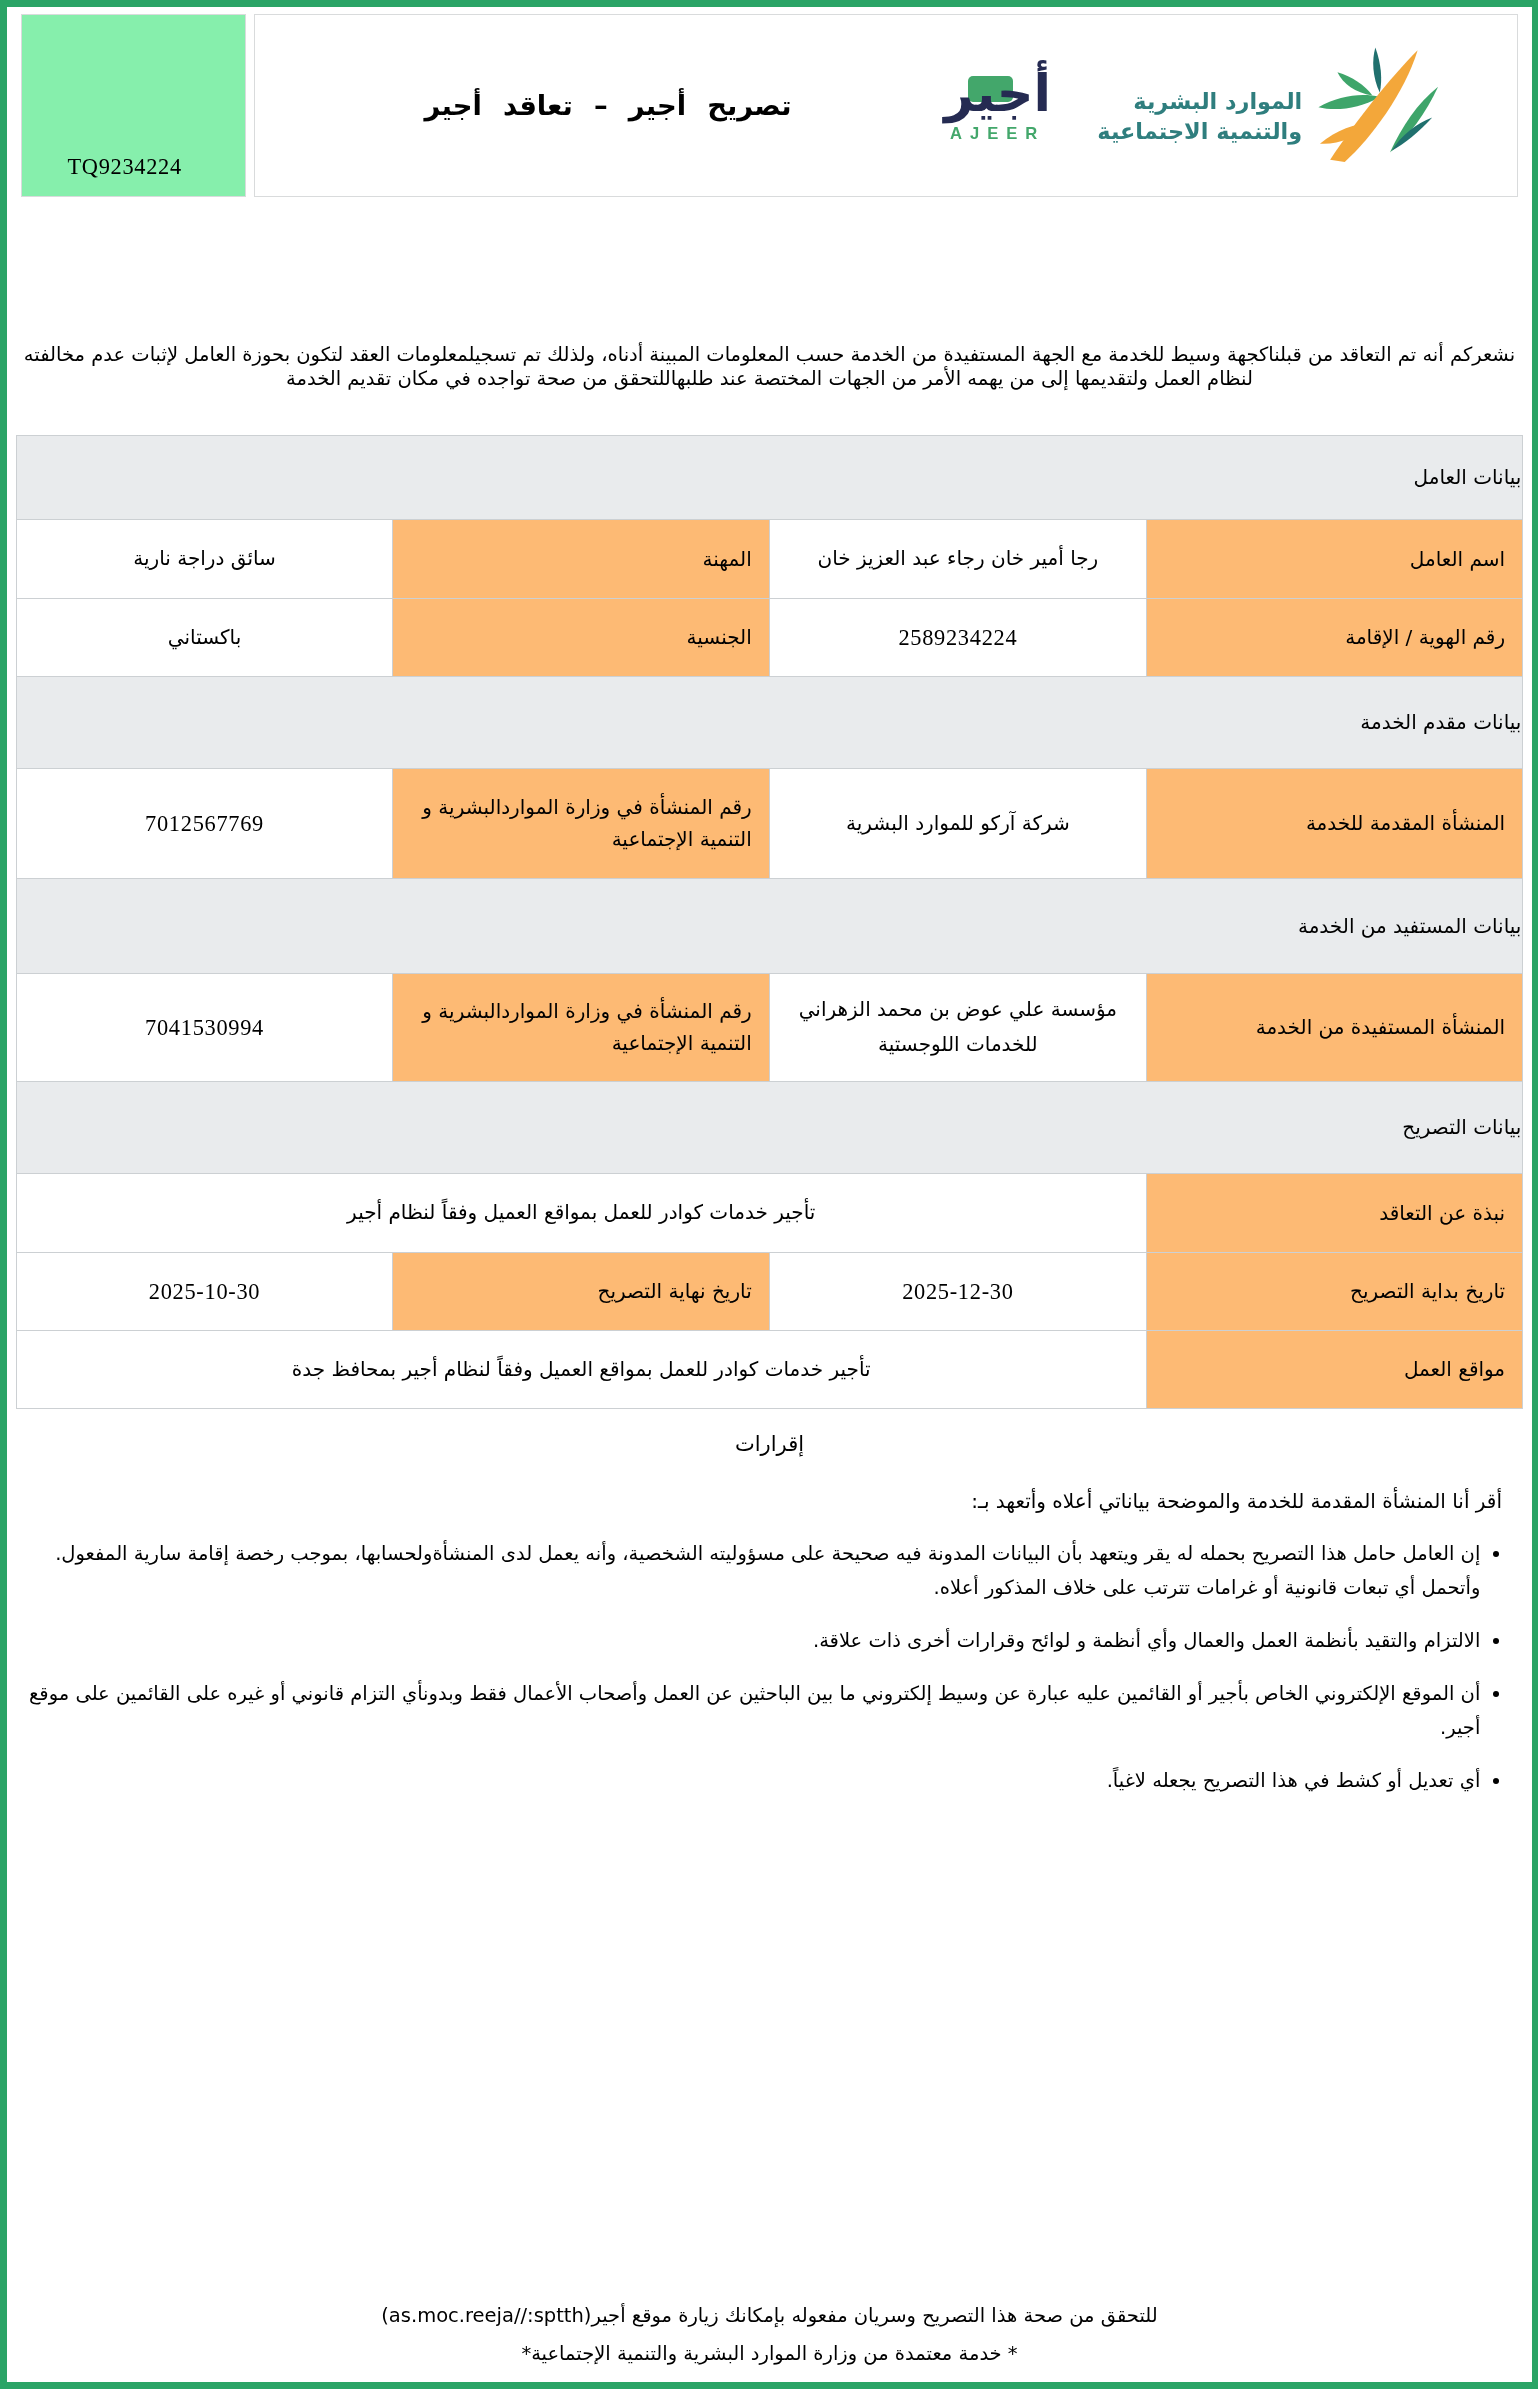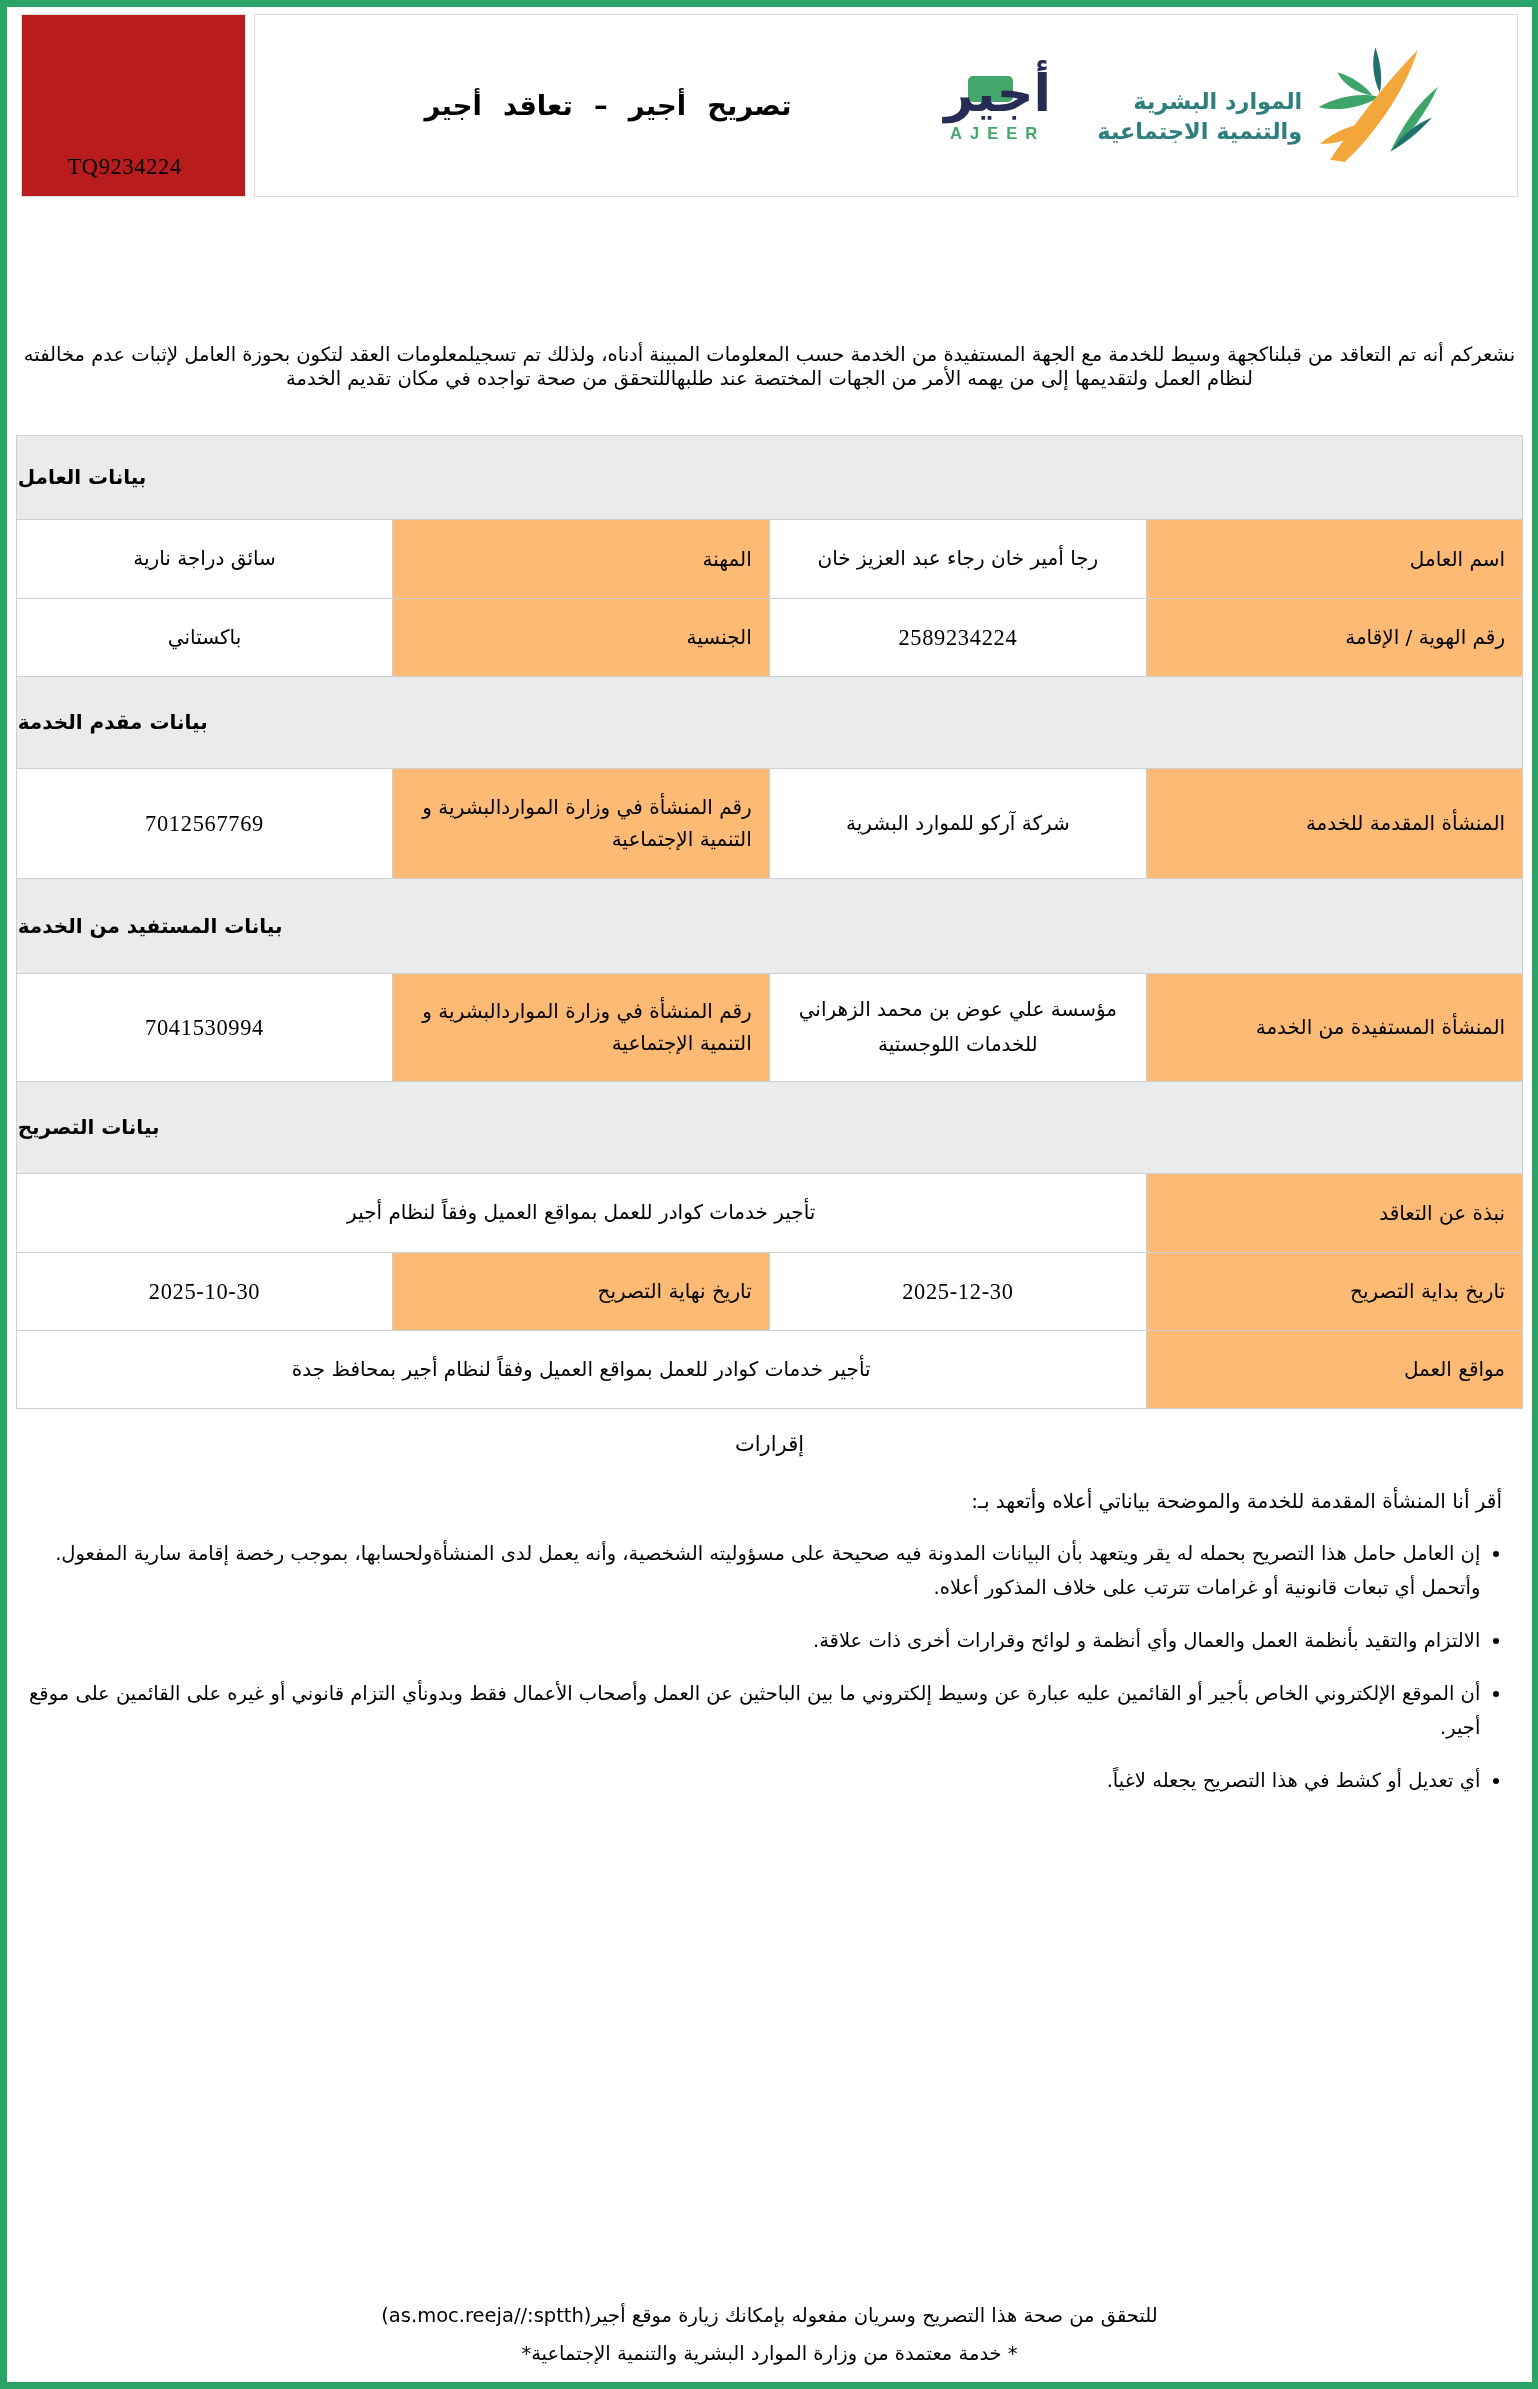--- a/index.html
+++ b/index.html
@@ -11,21 +11,21 @@
     background:#ffffff;
     overflow:hidden;
     font-family:"DejaVu Sans", sans-serif;
     color:#000;
   }
 
   
   .header-wrap { display:flex; margin:6.5px 14.4px 0 14.4px; height:183px; }
   .header-left {
     width:225px; border:1.4px solid #d9dbdc; box-sizing:border-box;
-    position:relative; background:#b91c1c;
+    position:relative; background:#86efac;
   }
   .tq {
     position:absolute; left:45px; bottom:16px;
     font-family:"Liberation Serif","DejaVu Serif",serif;
     font-size:22.4px; letter-spacing:0.7px;
   }
   .header-right {
     flex:1; margin-left:7.2px; border:1.4px solid #d9dbdc; box-sizing:border-box;
     display:flex; align-items:center; background:#fff;
   }
@@ -67,21 +67,21 @@
   
   table.permit {
     margin:43px 8.7px 0 8.7px;
     width:calc(100% - 17.3px);
     border-collapse:collapse;
     direction:rtl;
     font-size:20px;
     table-layout:fixed;
   }
   table.permit td { border:1.4px solid #ccd0d3; vertical-align:middle; }
-  td.sec  { background:#e9ebed; text-align:left; height:81px;font-weight:bold; }
+  td.sec  { background:#e9ebed; text-align:right; height:81px; }
   td.lbl  { background:#fdba74; text-align:right; padding:7.2px 17.3px 7.2px 7.2px; line-height:32px; }
   td.val  { background:#ffffff; text-align:center; padding:7.2px 10px; line-height:35px; }
   td.num  { font-family:"Liberation Serif","DejaVu Serif",serif; font-size:22.4px; letter-spacing:0.7px; }
   tr.h108 { height:78px; } tr.h110 { height:79px; } tr.h128 { height:92px; }
   tr.h131 { height:95px;padding-left:44px; } tr.h150 { height:108px; } tr.h152 { height:110px; }
 
   
   .decl-heading { margin-top:23px; text-align:center; font-size:21px; }
   .decl-intro {
     margin:33px 30px 0 30px; direction:rtl; text-align:right; font-size:20px;

